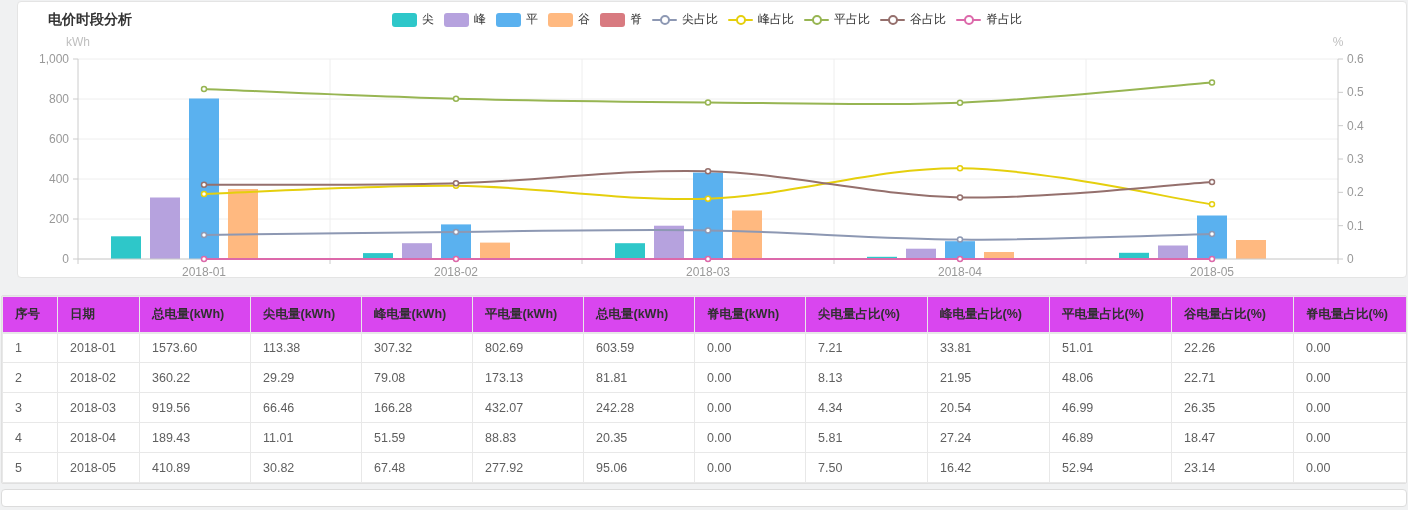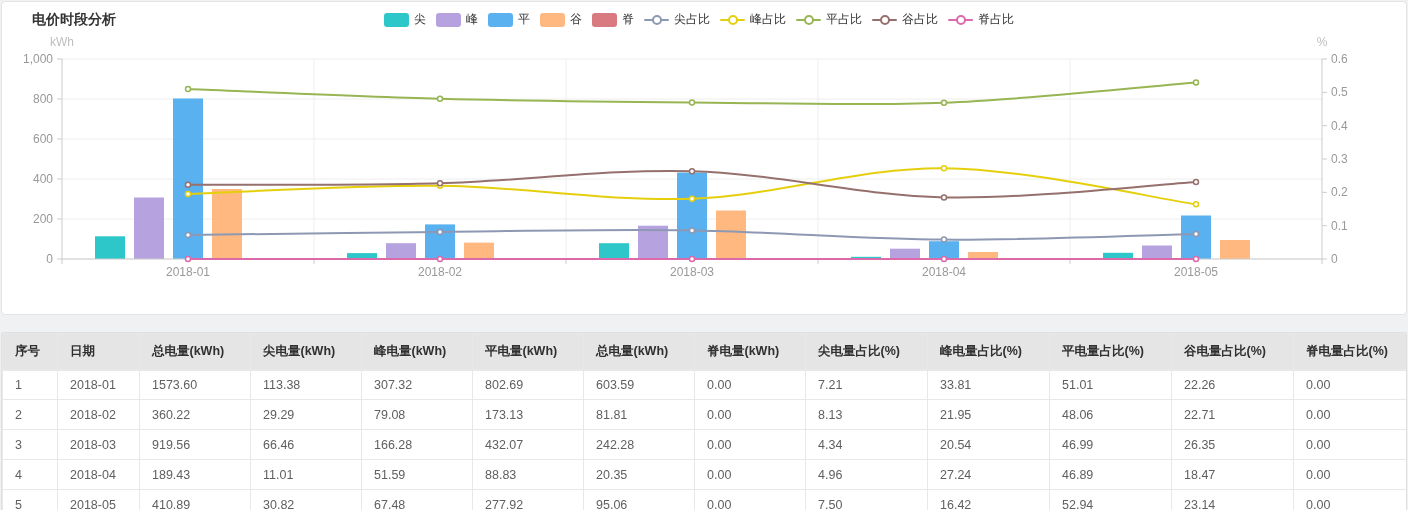--- a/index.html
+++ b/index.html
@@ -2,36 +2,36 @@
 <html><head>
 <meta charset="utf-8">
 <style>
   html,body{margin:0;padding:0}
   body{
     width:1408px;height:510px;overflow:hidden;
     background:#f0f1f2;
     font-family:"Liberation Sans","DejaVu Sans",sans-serif;
   }
   .card{background:#fff;border:1px solid #e4e4e4;border-radius:4px;box-sizing:border-box}
-  .chart-card{position:relative;height:314px;margin:1px 1px 17px 1px}
+  .chart-card{position:relative;height:277px;margin:1px 1px 17px 17px}
   .chart-title{position:absolute;left:30px;top:9px;font-size:14px;font-weight:bold;color:#333}
   .legend{position:absolute;top:9px;left:50%;transform:translateX(-50%);
     display:flex;align-items:center;white-space:nowrap;z-index:2}
   .lg-item{display:flex;align-items:center;margin-right:10px;cursor:pointer}
   .lg-swatch{width:25px;height:14px;border-radius:3px}
   .lg-line{width:25px;height:2px;position:relative;border-radius:1px}
   .lg-dot{position:absolute;left:50%;top:50%;transform:translate(-50%,-50%);
     width:6px;height:6px;border-radius:50%;background:#fff;border:2px solid #000}
   .lg-label{margin-left:5px;font-size:12px;color:#333}
   svg.chart{position:absolute;left:0;top:30px}
   .table-card{border:1px solid #e0e0e0;border-radius:2px;margin:0 1px;overflow:hidden}
   table{width:100%;border-collapse:collapse;table-layout:fixed;font-size:12.5px;color:#5f5f5f}
   th,td{border:1px solid #e8e8e8;padding:0 12px;text-align:left;
     overflow:hidden;white-space:nowrap;box-sizing:border-box}
-  th{height:36px;font-weight:bold;color:#303030;font-size:12.5px;background:#e5e5e5}
+  th{height:36px;font-weight:bold;color:#303030;font-size:12.5px;background:#d946ef}
   td{height:30px;background:#fff}
   tr.table-row:first-child td{border-top-width:2px}
   .pager{height:16px;background:#fff;border:1px solid #dcdcdc;border-radius:4px;margin:5px 1px 0 1px}
 </style>
 </head>
 <body>
 
 <div class="card chart-card">
   <span class="chart-title">电价时段分析</span>
   <div class="legend" id="legend">
@@ -293,21 +293,21 @@
         </tr>
         <tr class="table-row">
           <td>4</td>
           <td>2018-04</td>
           <td>189.43</td>
           <td>11.01</td>
           <td>51.59</td>
           <td>88.83</td>
           <td>20.35</td>
           <td>0.00</td>
-          <td>4.96</td>
+          <td>5.81</td>
           <td>27.24</td>
           <td>46.89</td>
           <td>18.47</td>
           <td>0.00</td>
         </tr>
         <tr class="table-row">
           <td>5</td>
           <td>2018-05</td>
           <td>410.89</td>
           <td>30.82</td>

